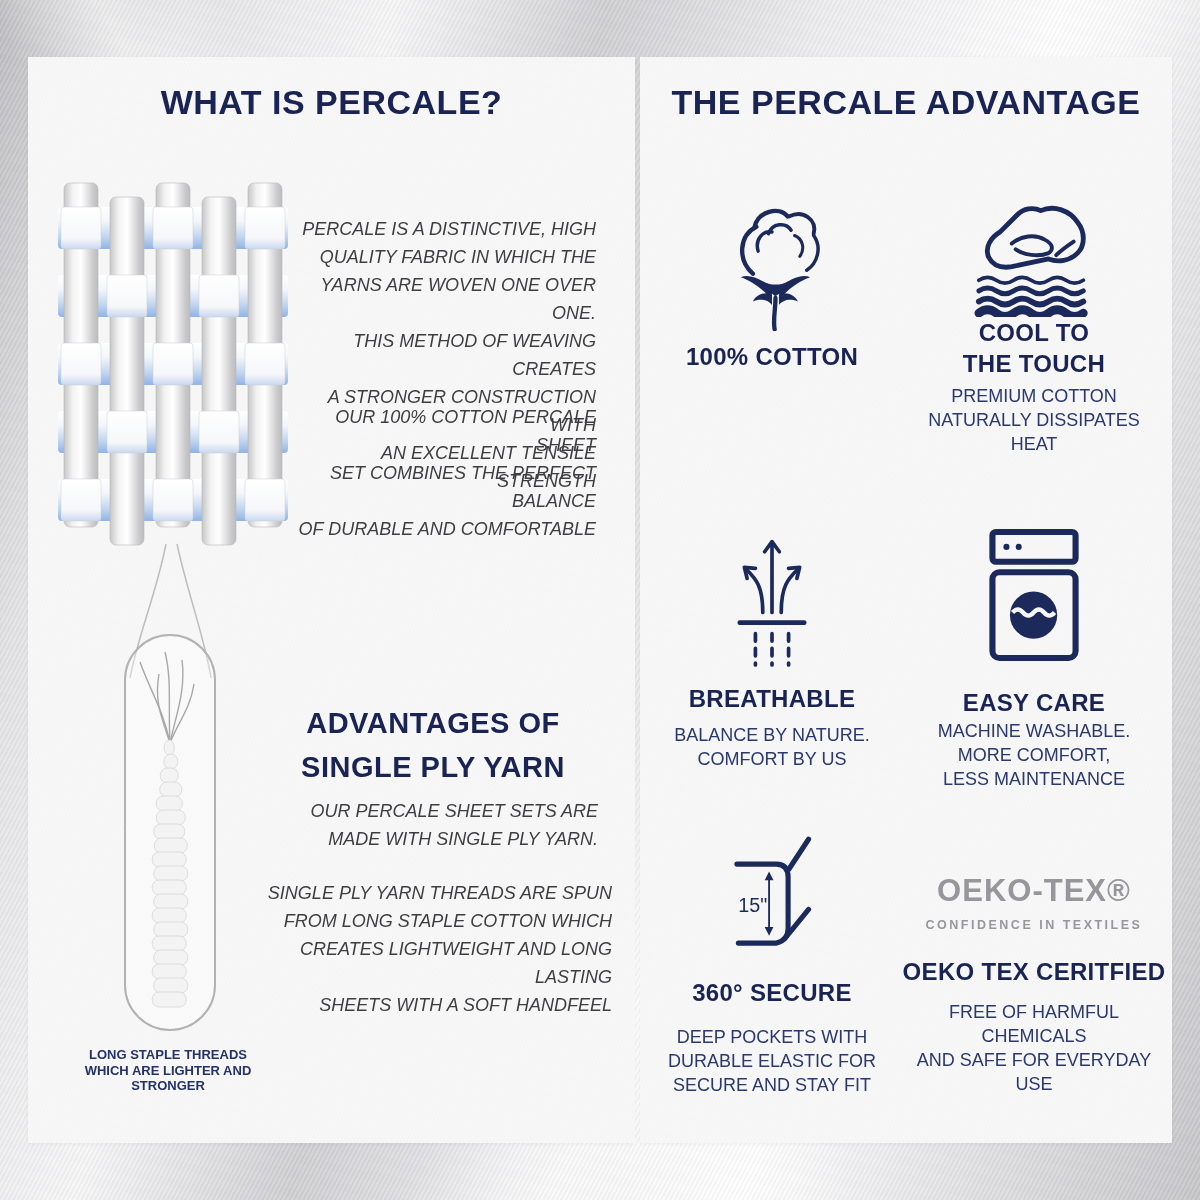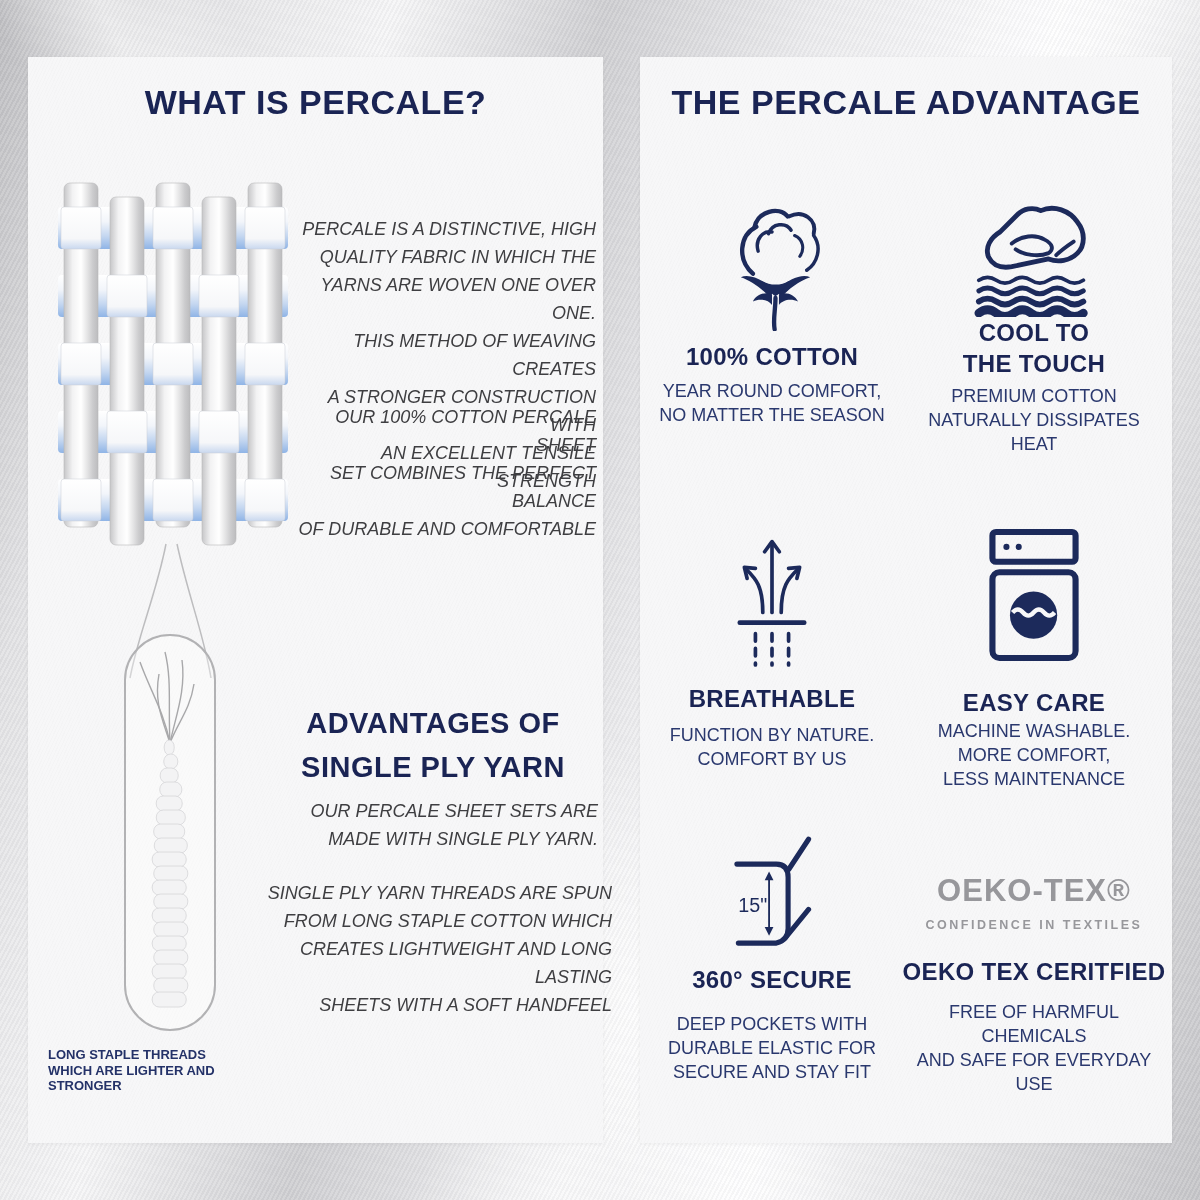--- a/index.html
+++ b/index.html
@@ -10,40 +10,40 @@
       repeating-linear-gradient(118deg, rgba(255,255,255,.10) 0 2px, rgba(90,90,100,.05) 2px 4px),
       linear-gradient(62deg, transparent 34%, rgba(255,255,255,.55) 40%, transparent 47%),
       linear-gradient(115deg, transparent 55%, rgba(255,255,255,.6) 63%, transparent 72%),
       linear-gradient(105deg,#bdbdc0 0%,#e3e3e5 12%,#f6f6f7 26%,#cfcfd2 40%,#ececee 54%,#fdfdfe 70%,#dedee0 86%,#c6c6c9 100%);
   }
   .panel{
     position:absolute;top:57px;height:1086px;background:#f7f7f8;
     background-image:repeating-linear-gradient(115deg, rgba(0,0,0,.013) 0 1px, transparent 1px 3px);
     box-shadow:0 1px 4px rgba(0,0,0,.05);
   }
-  #left-panel{left:28px;width:575px;}
+  #left-panel{left:28px;width:575px;padding-left:32px;}
   #right-panel{left:640px;width:532px;}
   .panel-title{
     position:absolute;top:26px;left:0;width:100%;text-align:center;
     font-size:34px;font-weight:bold;letter-spacing:.5px;color:#1a2454;white-space:nowrap;
   }
   .lp-text{
     position:absolute;text-align:right;color:#3e3e41;
     font-size:18px;line-height:28px;white-space:pre-line;font-style:italic;
   }
   .lp-p1{top:158px;left:262px;width:306px;}
   .lp-p2{top:346px;left:262px;width:306px;}
   .adv-h{
     position:absolute;top:644px;left:240px;width:330px;text-align:center;
     font-size:29px;font-weight:bold;line-height:44px;color:#1a2454;white-space:pre-line;letter-spacing:.5px;
   }
   .adv-p1{top:740px;left:240px;width:330px;}
   .adv-p2{top:822px;left:226px;width:358px;}
   .yarn-caption{
-    position:absolute;top:990px;left:20px;width:240px;text-align:left;
+    position:absolute;top:990px;left:20px;width:240px;text-align:center;
     font-size:13px;font-weight:bold;line-height:15.5px;color:#243268;white-space:pre-line;
   }
   .weave-svg{position:absolute;left:30px;top:122px;}
   .capsule-svg{position:absolute;left:52px;top:483px;}
   
   .feature{
     position:absolute;display:flex;flex-direction:column;align-items:center;text-align:center;
   }
   .col1{left:4px;width:256px;}
   .col2{left:260px;width:268px;}
@@ -203,22 +203,20 @@
       <g class="icon-fill">
         <path d="M62,104 C48,92 34,86 24,90 C36,94 50,104 58,114 Z"></path>
         <path d="M66,104 C80,92 94,86 104,90 C92,94 78,104 70,114 Z"></path>
         <path d="M60,110 C52,106 42,110 38,118 C46,114 56,116 60,122 Z"></path>
         <path d="M68,110 C76,106 86,110 90,118 C82,114 72,116 68,122 Z"></path>
         <path d="M48,94 C54,104 58,108 64,112 C70,108 74,104 80,94 C70,100 58,100 48,94 Z"></path>
       </g>
       <path class="icon-stroke" stroke-width="5" d="M64,114 C64,128 61,138 63,150"></path>
     </svg>
     <div class="f-heading" style="margin-top:10px">100% COTTON</div>
-    <div class="f-desc" style="margin-top:7px">YEAR ROUND COMFORT,
-NO MATTER THE SEASON</div>
   </div>
 
   <div class="feature col2 row1">
     <svg width="146" height="118" viewBox="0 0 150 122">
       <g class="icon-stroke" stroke-width="5">
         <path d="M28,60 C24,50 30,40 40,34 L58,16 C64,10 74,8 82,12 C96,6 112,12 120,24 C128,34 128,48 120,56 C112,64 100,66 90,62 L52,70 C40,72 32,68 28,60 Z"></path>
         <path d="M52,46 C62,38 76,36 86,42 C94,46 96,52 90,56 C80,60 64,58 56,52" stroke-width="4"></path>
         <path d="M98,58 C104,52 110,48 116,44" stroke-width="4"></path>
       </g>
       <g class="icon-stroke">
@@ -244,21 +242,21 @@
           <path d="M33,58 L30,46 L42,47"></path>
         <path d="M70,95 C70,65 78,58 89,47"></path>
           <path d="M87,58 L90,46 L78,47"></path>
         <path d="M25,106 H95" stroke-width="5"></path>
         <path d="M42,118 V152" stroke-dasharray="8 8"></path>
         <path d="M60,118 V152" stroke-dasharray="8 8"></path>
         <path d="M78,118 V152" stroke-dasharray="8 8"></path>
       </g>
     </svg>
     <div class="f-heading" style="margin-top:6px">BREATHABLE</div>
-    <div class="f-desc" style="margin-top:9px">FUNCTION BY NATURE.
+    <div class="f-desc" style="margin-top:9px">BALANCE BY NATURE.
 COMFORT BY US</div>
   </div>
 
   <div class="feature col2 row2">
     <svg width="102" height="140" viewBox="0 0 115 160">
       <g class="icon-stroke" stroke-width="7">
         <rect x="10" y="8" width="95" height="34" rx="4"></rect>
         <rect x="10" y="54" width="95" height="98" rx="8"></rect>
       </g>
       <circle cx="26" cy="25" r="3.5" class="icon-fill"></circle>
@@ -279,21 +277,21 @@
         <path d="M93,55 L120,14"></path>
         <path d="M89,148 L120,110"></path>
       </g>
       <g class="icon-stroke" stroke-width="2.5">
         <path d="M66,66 V138"></path>
       </g>
       <path class="icon-fill" d="M66,58 L60,70 H72 Z"></path>
       <path class="icon-fill" d="M66,146 L60,134 H72 Z"></path>
       <text x="24" y="114" class="pocket-label">15"</text>
     </svg>
-    <div class="f-heading" style="margin-top:7px">360° SECURE</div>
+    <div class="f-heading" style="margin-top:20px">360° SECURE</div>
     <div class="f-desc" style="margin-top:17px">DEEP POCKETS  WITH
 DURABLE ELASTIC FOR
 SECURE AND STAY FIT</div>
   </div>
 
   <div class="feature col2 row3">
     <div style="margin-top:46px">
       <div class="oeko-logo">OEKO-TEX®</div>
       <div class="oeko-sub">CONFIDENCE IN TEXTILES</div>
     </div>

